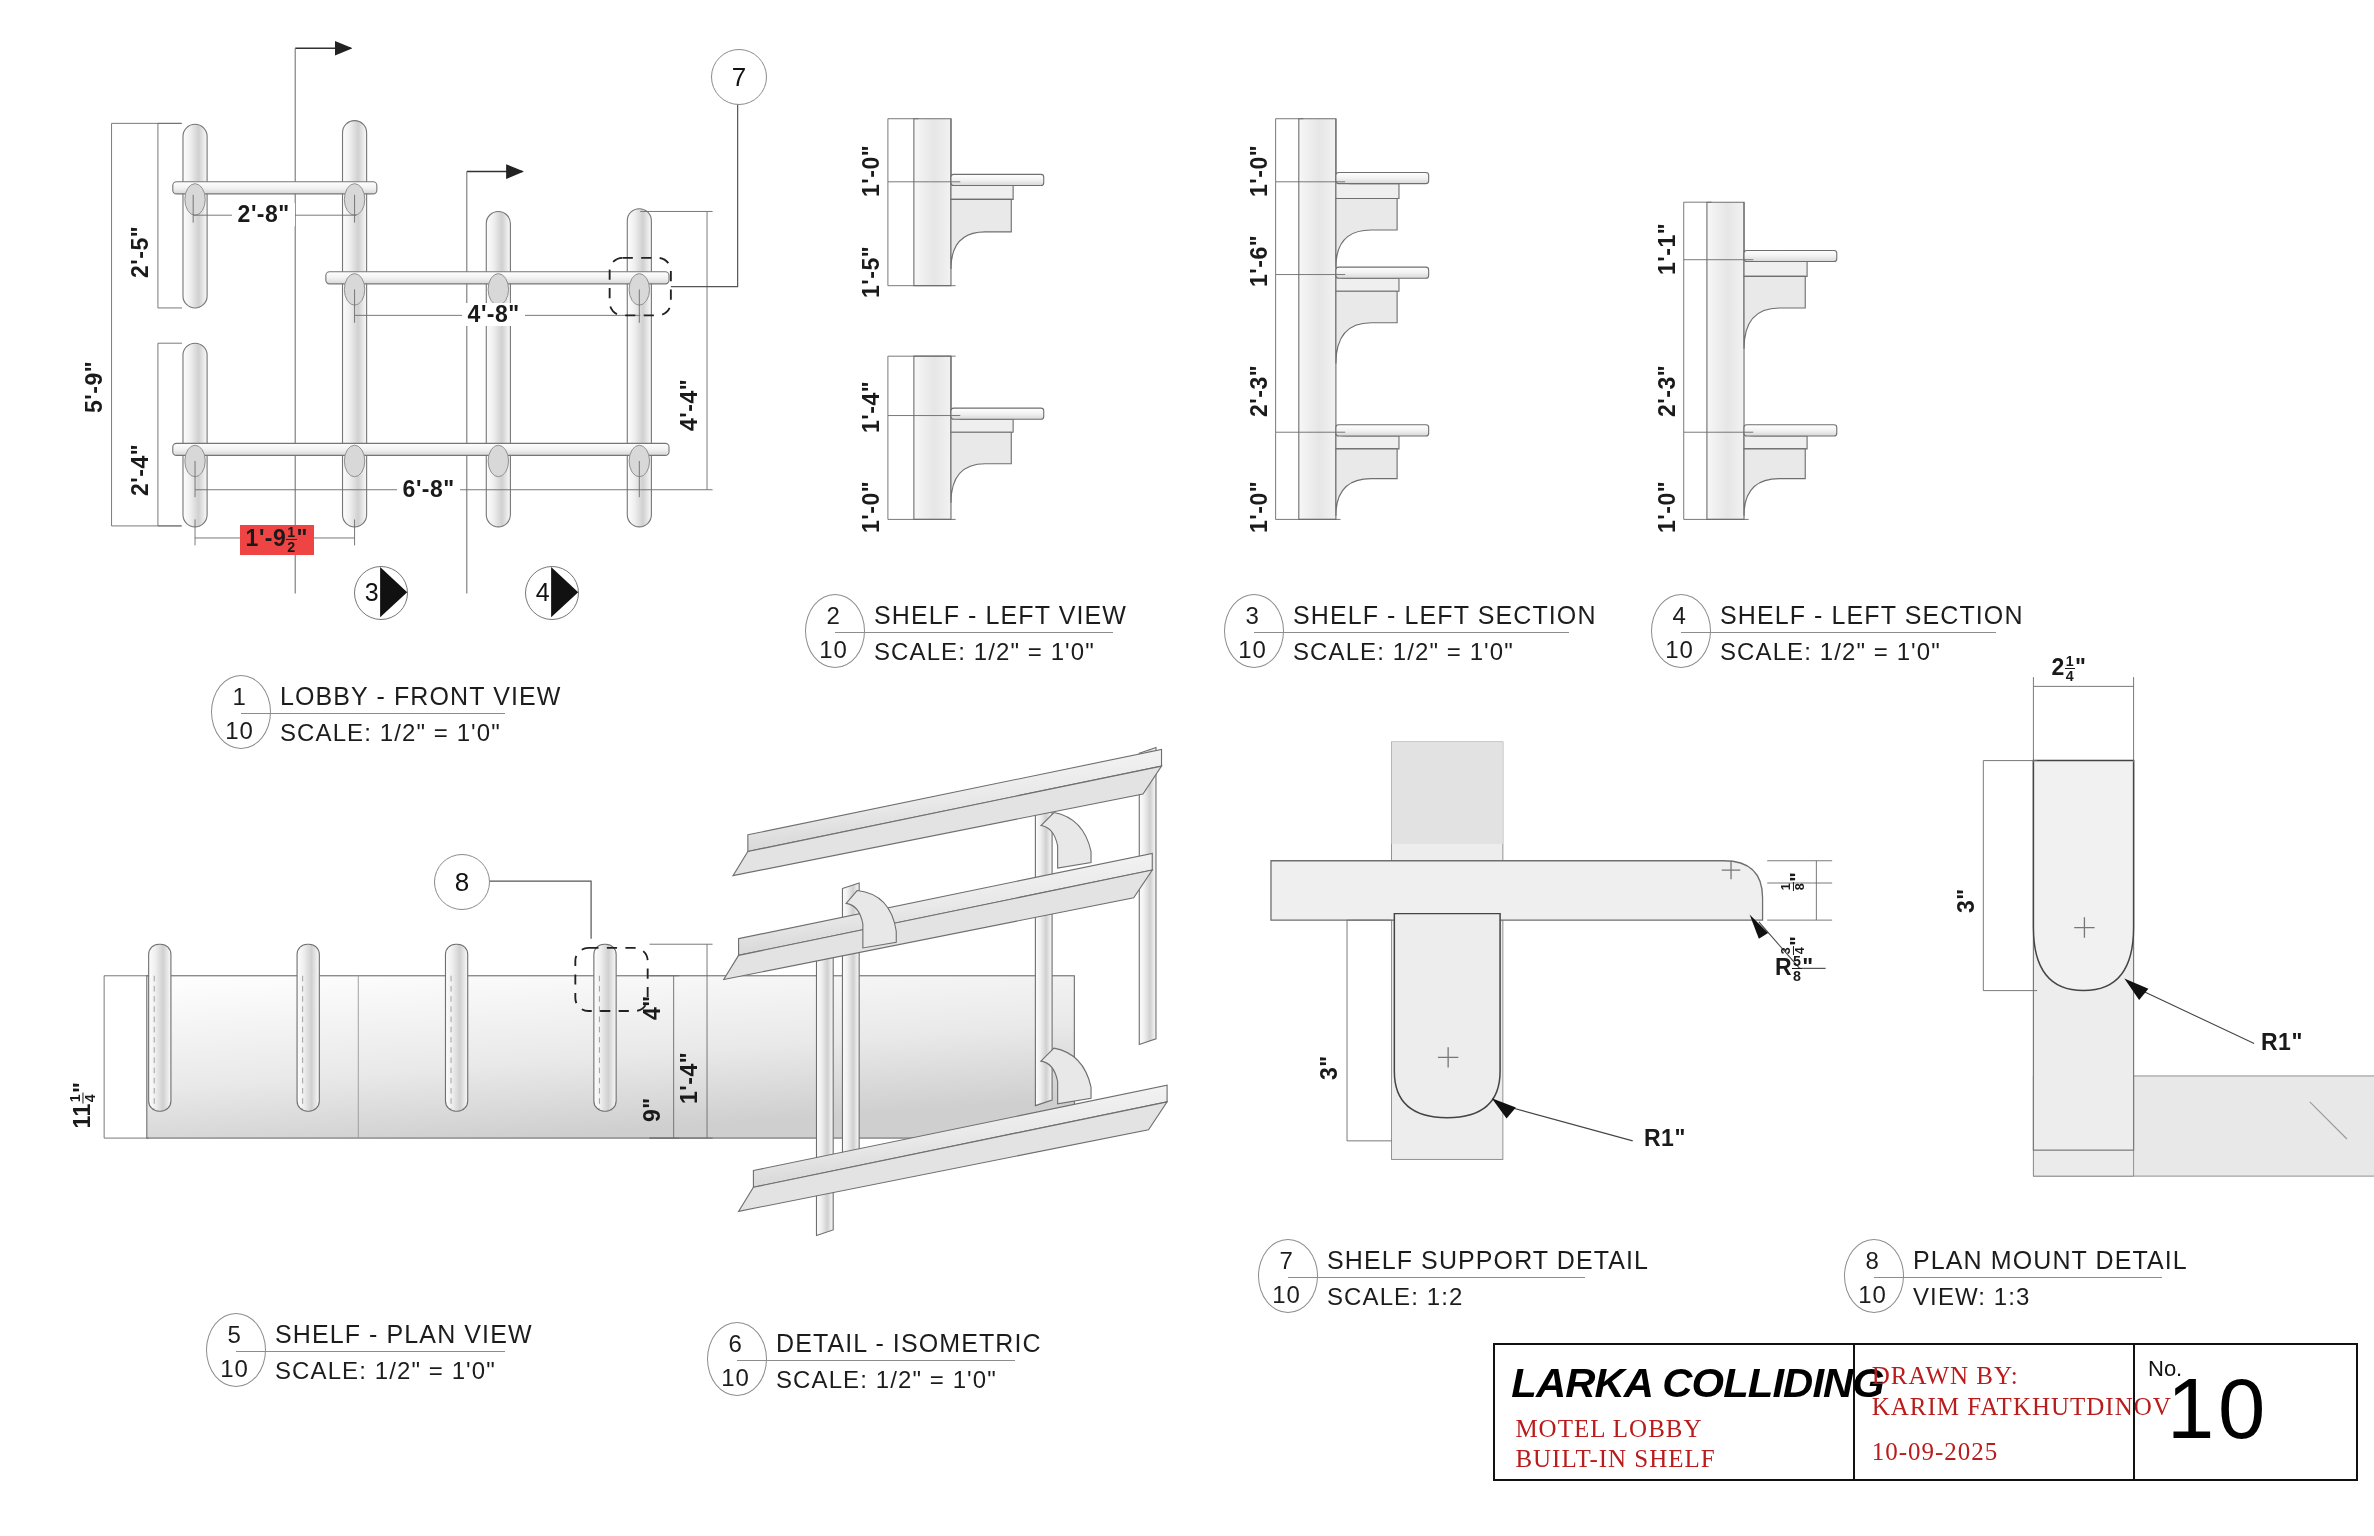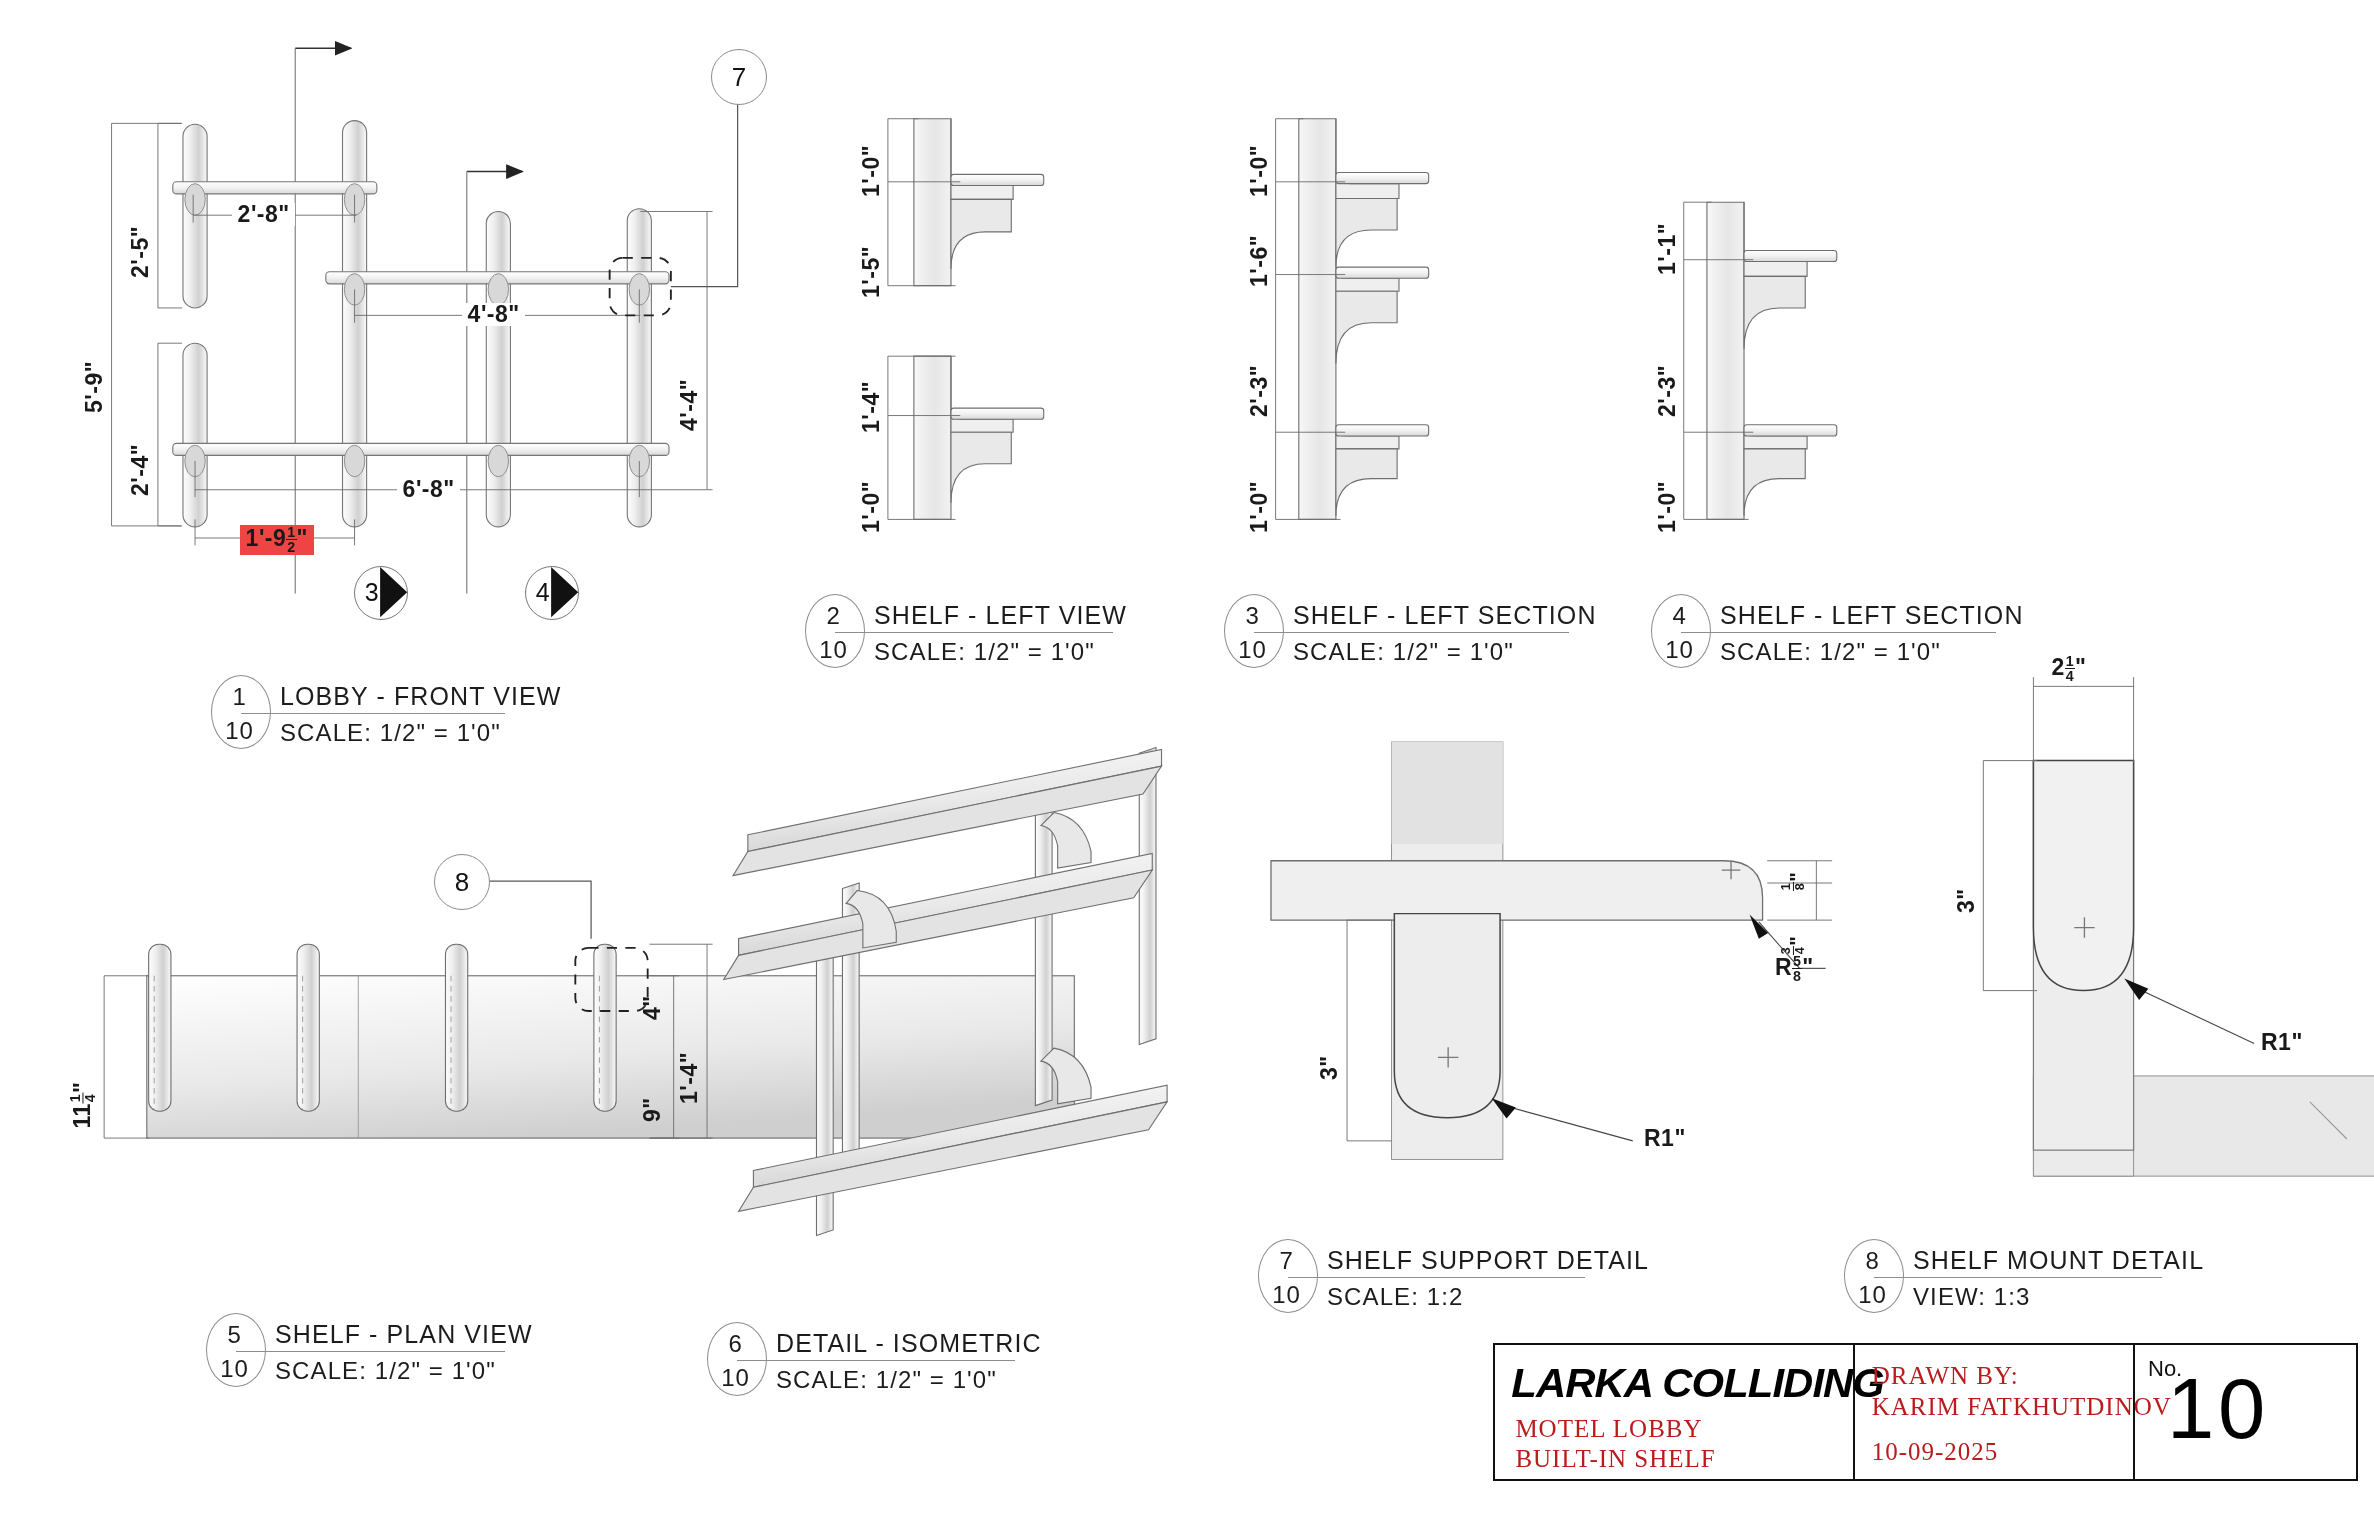--- a/index.html
+++ b/index.html
@@ -491,21 +491,21 @@
     <div class="rule" style="width:297px;"></div>
     <div class="name">SHELF SUPPORT DETAIL</div>
     <div class="scale">SCALE: 1:2</div>
   </div>
 
   <div class="vtitle" style="left:1844px;top:1239px;">
     <div class="ell"></div>
     <div class="top">8</div>
     <div class="bot">10</div>
     <div class="rule" style="width:288px;"></div>
-    <div class="name">SHELF MOUNT DETAIL</div>
+    <div class="name">PLAN MOUNT DETAIL</div>
     <div class="scale">VIEW: 1:3</div>
   </div>
 
   <div class="tblock" style="left:1493px;top:1343px;width:861px;height:134px;">
     <div class="tb-cell" style="width:358px;text-align:center;">
       <div class="brand" style="position:absolute;left:20.4px;top:15px;">LARKA COLLIDING</div>
       <div class="tb-line" style="position:absolute;left:20.4px;top:70px;">MOTEL LOBBY</div>
       <div class="tb-line" style="position:absolute;left:20.4px;top:100px;">BUILT-IN SHELF</div>
     </div>
     <div class="tb-cell" style="width:278px;">

